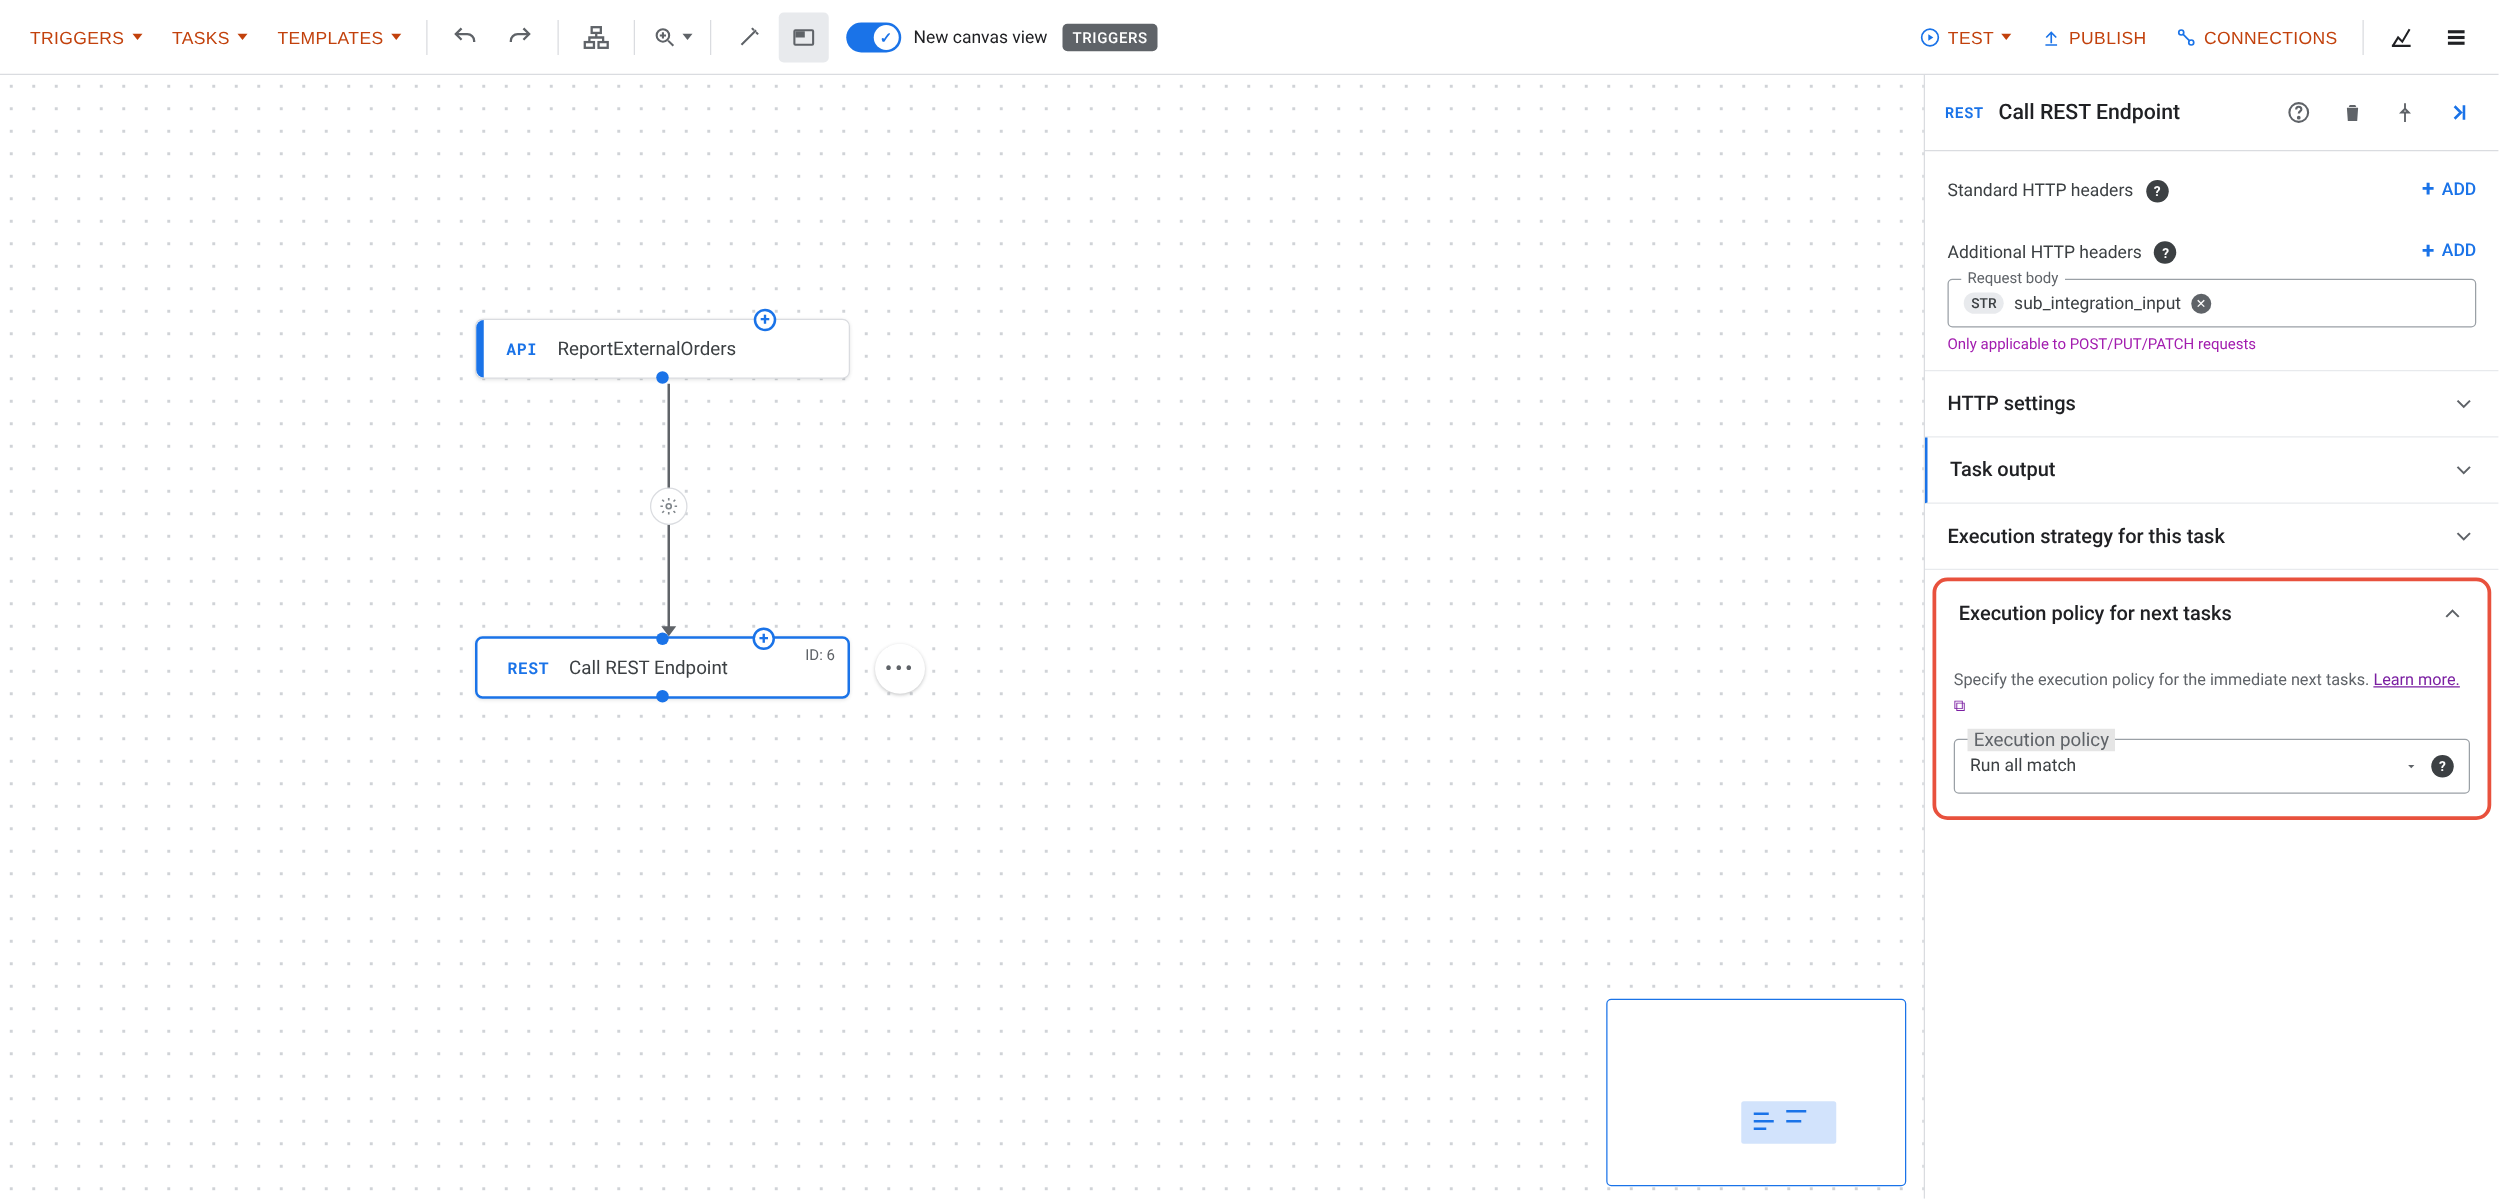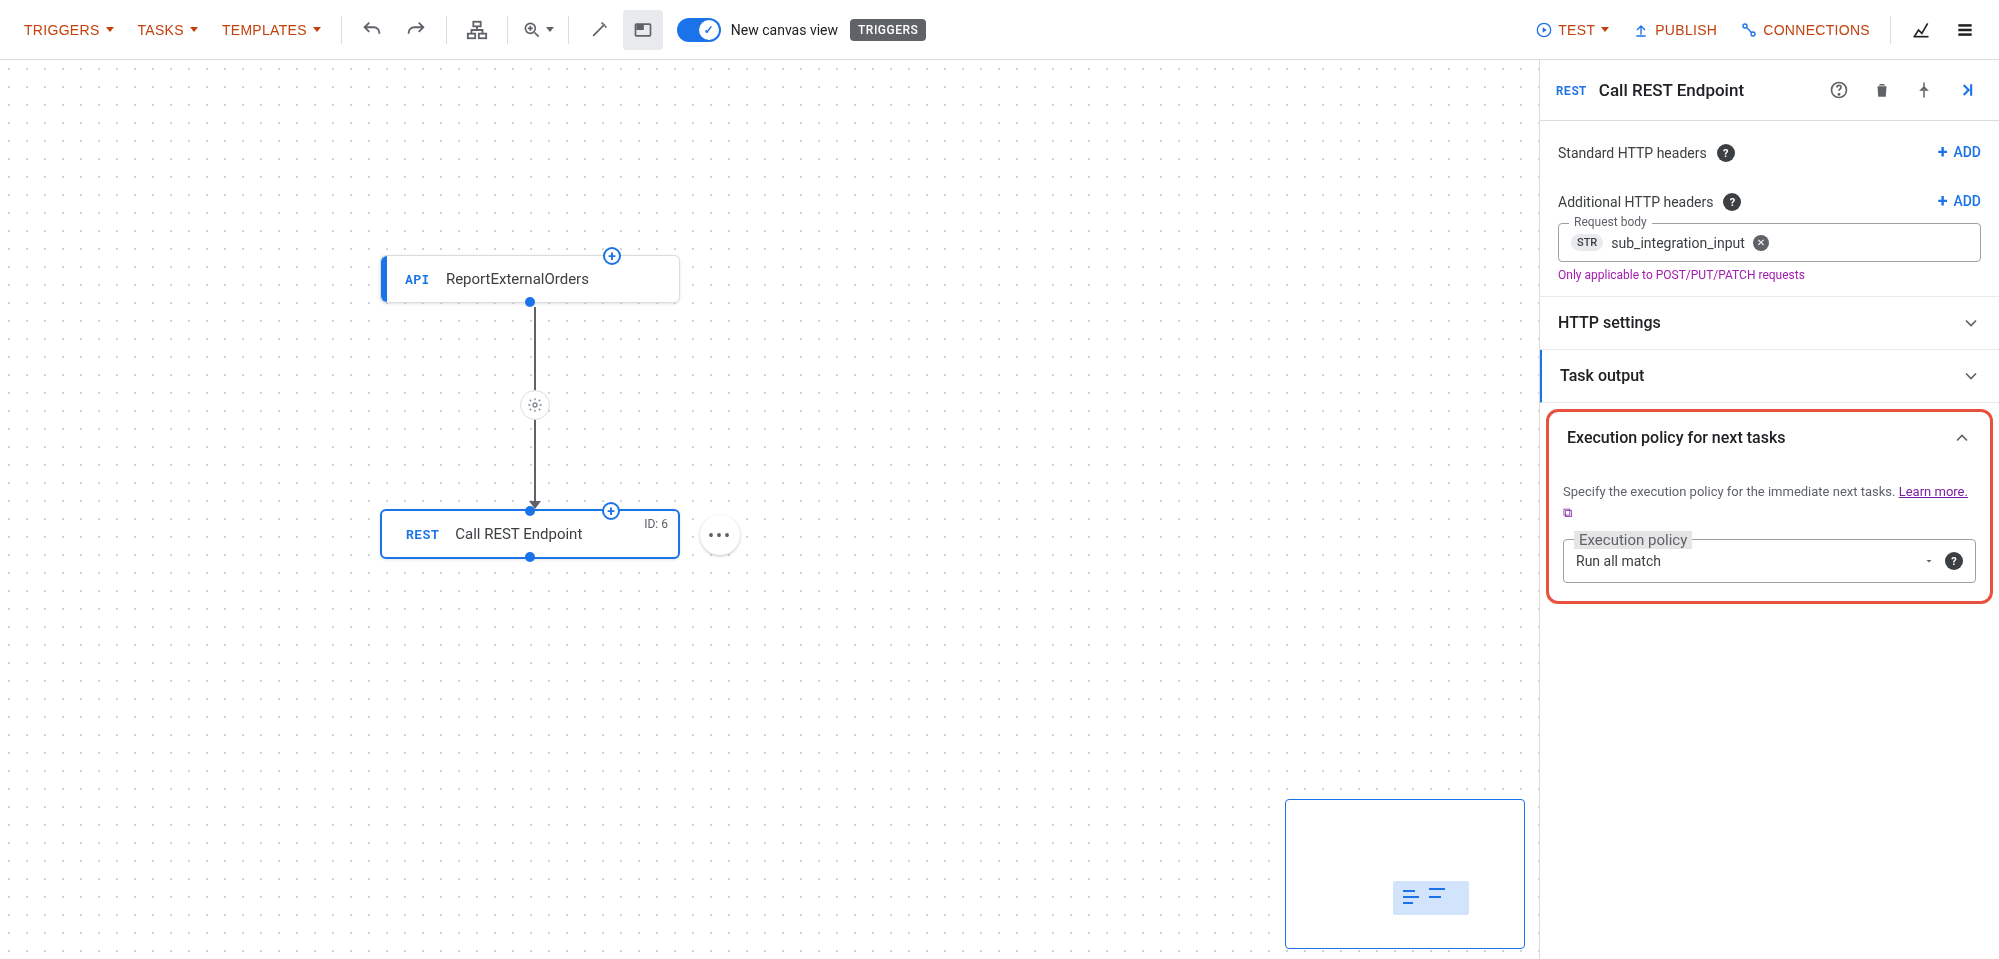--- a/index.html
+++ b/index.html
@@ -285,20 +285,28 @@
         </span>
     </div>
     <div class="acc" style="border-left:3px solid #1a73e8;margin-left:-1px">
       <span>Task output</span>
       <span class="chev">
           <svg width="20" height="20" viewBox="0 0 24 24" fill="none" stroke="#5f6368" stroke-width="2">
             <path d="M6 9l6 6 6-6"></path>
           </svg>
         </span>
     </div>
+    <div class="acc">
+      <span>Execution strategy for this task</span>
+      <span class="chev">
+          <svg width="20" height="20" viewBox="0 0 24 24" fill="none" stroke="#5f6368" stroke-width="2">
+            <path d="M6 9l6 6 6-6"></path>
+          </svg>
+        </span>
+    </div>
 
     <div class="highlight-box">
       <div class="acc" style="border-bottom:none">
         <span>Execution policy for next tasks</span>
         <span class="chev">
             <svg width="20" height="20" viewBox="0 0 24 24" fill="none" stroke="#5f6368" stroke-width="2">
               <path d="M6 15l6-6 6 6"></path>
             </svg>
           </span>
       </div>

